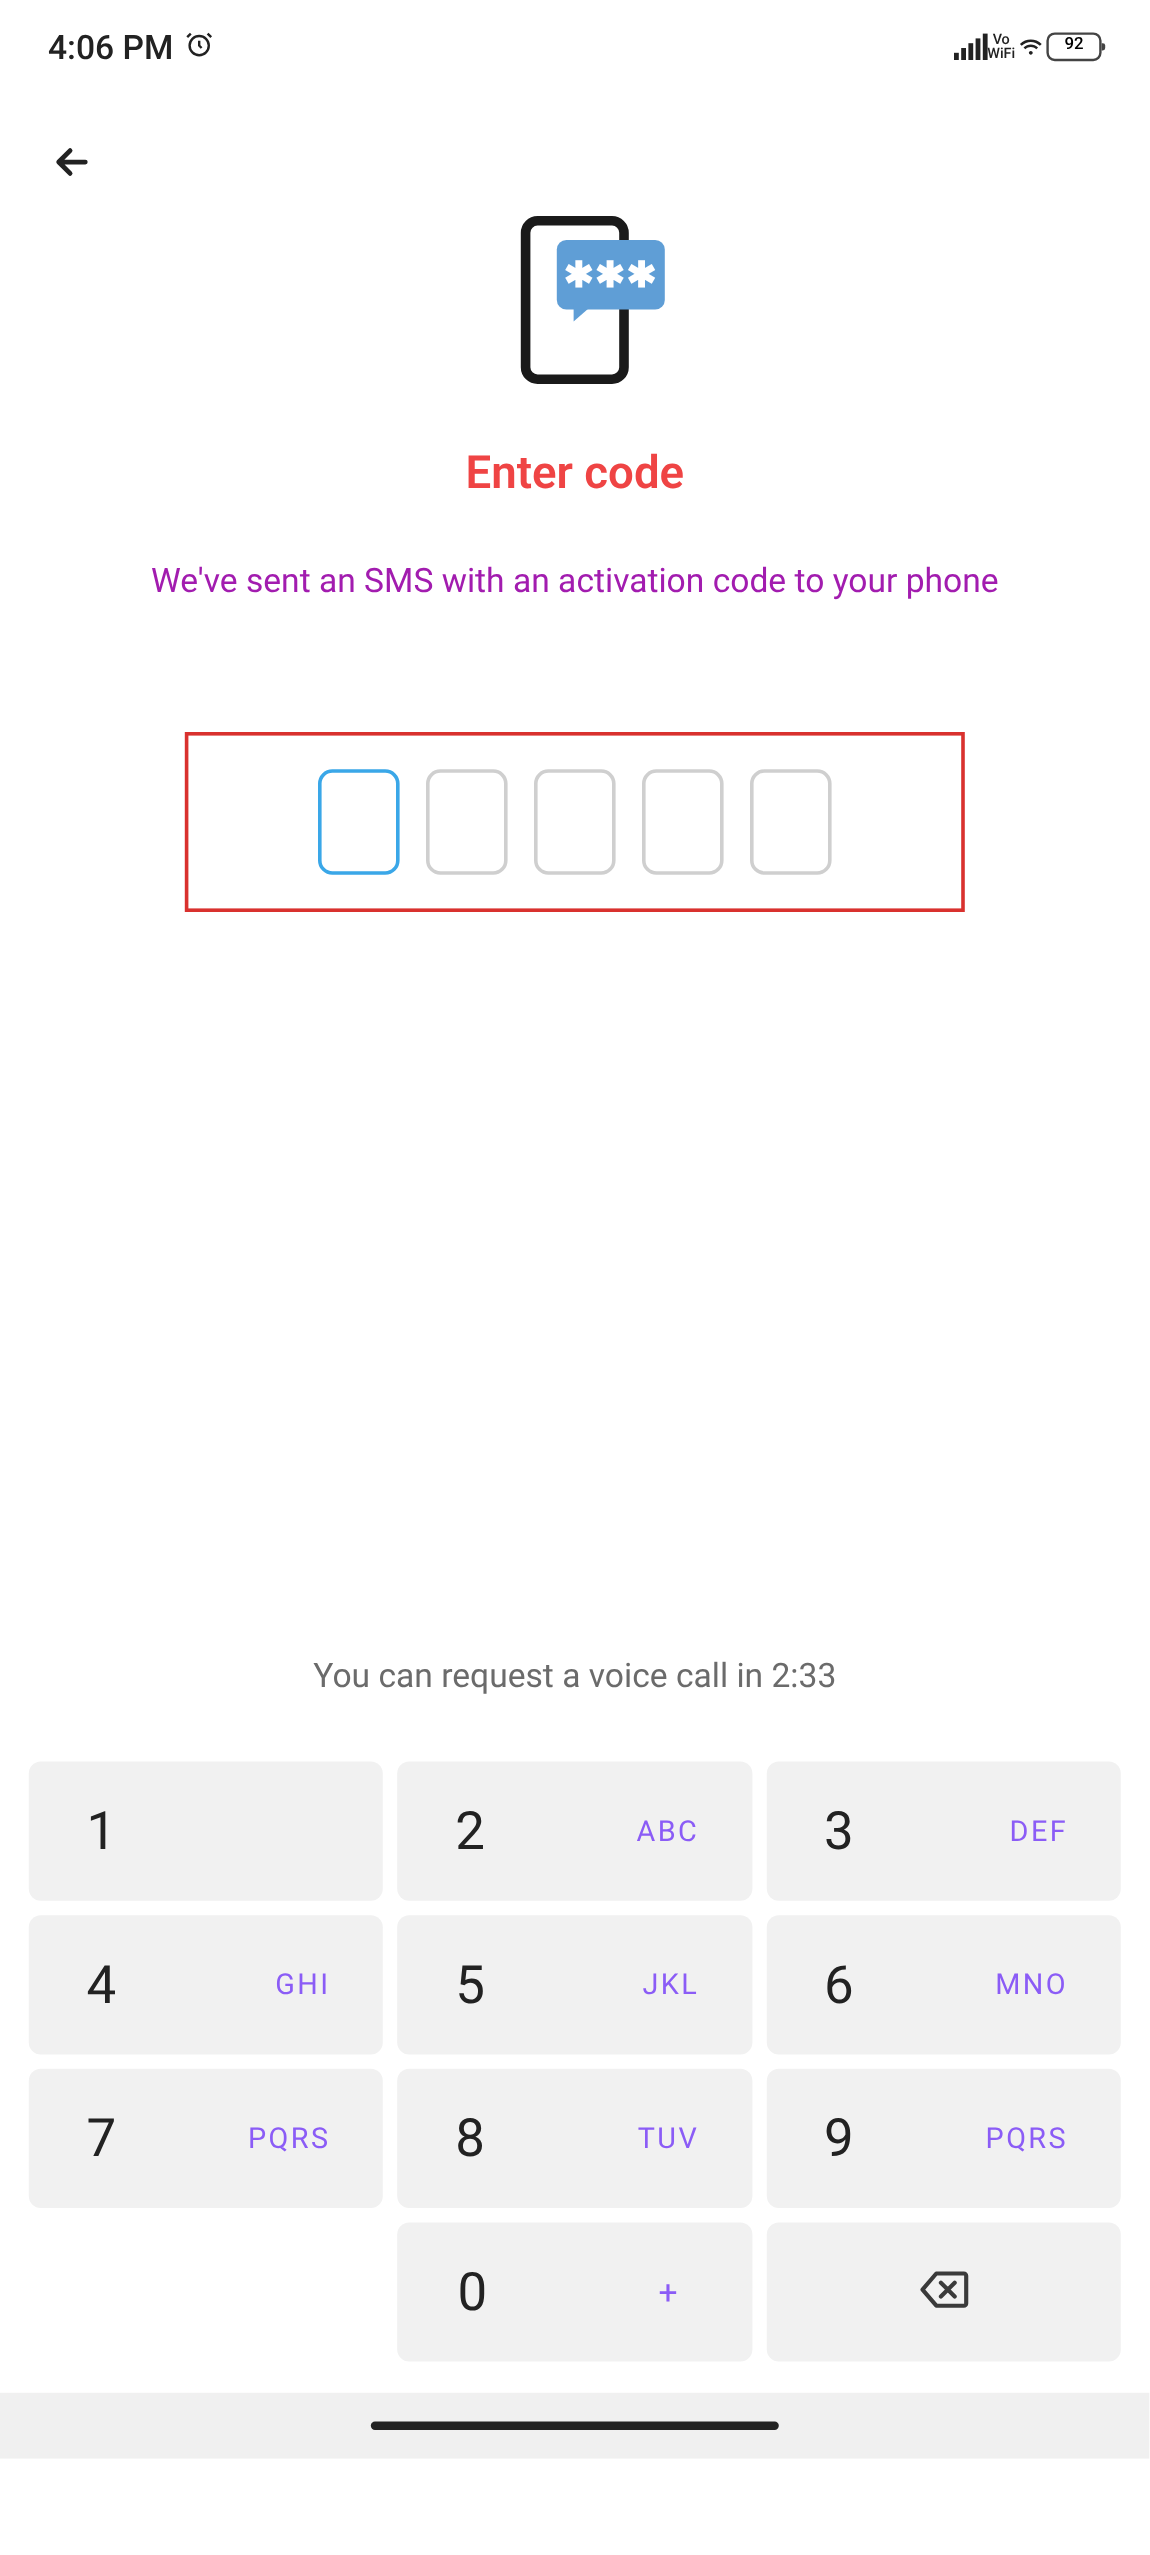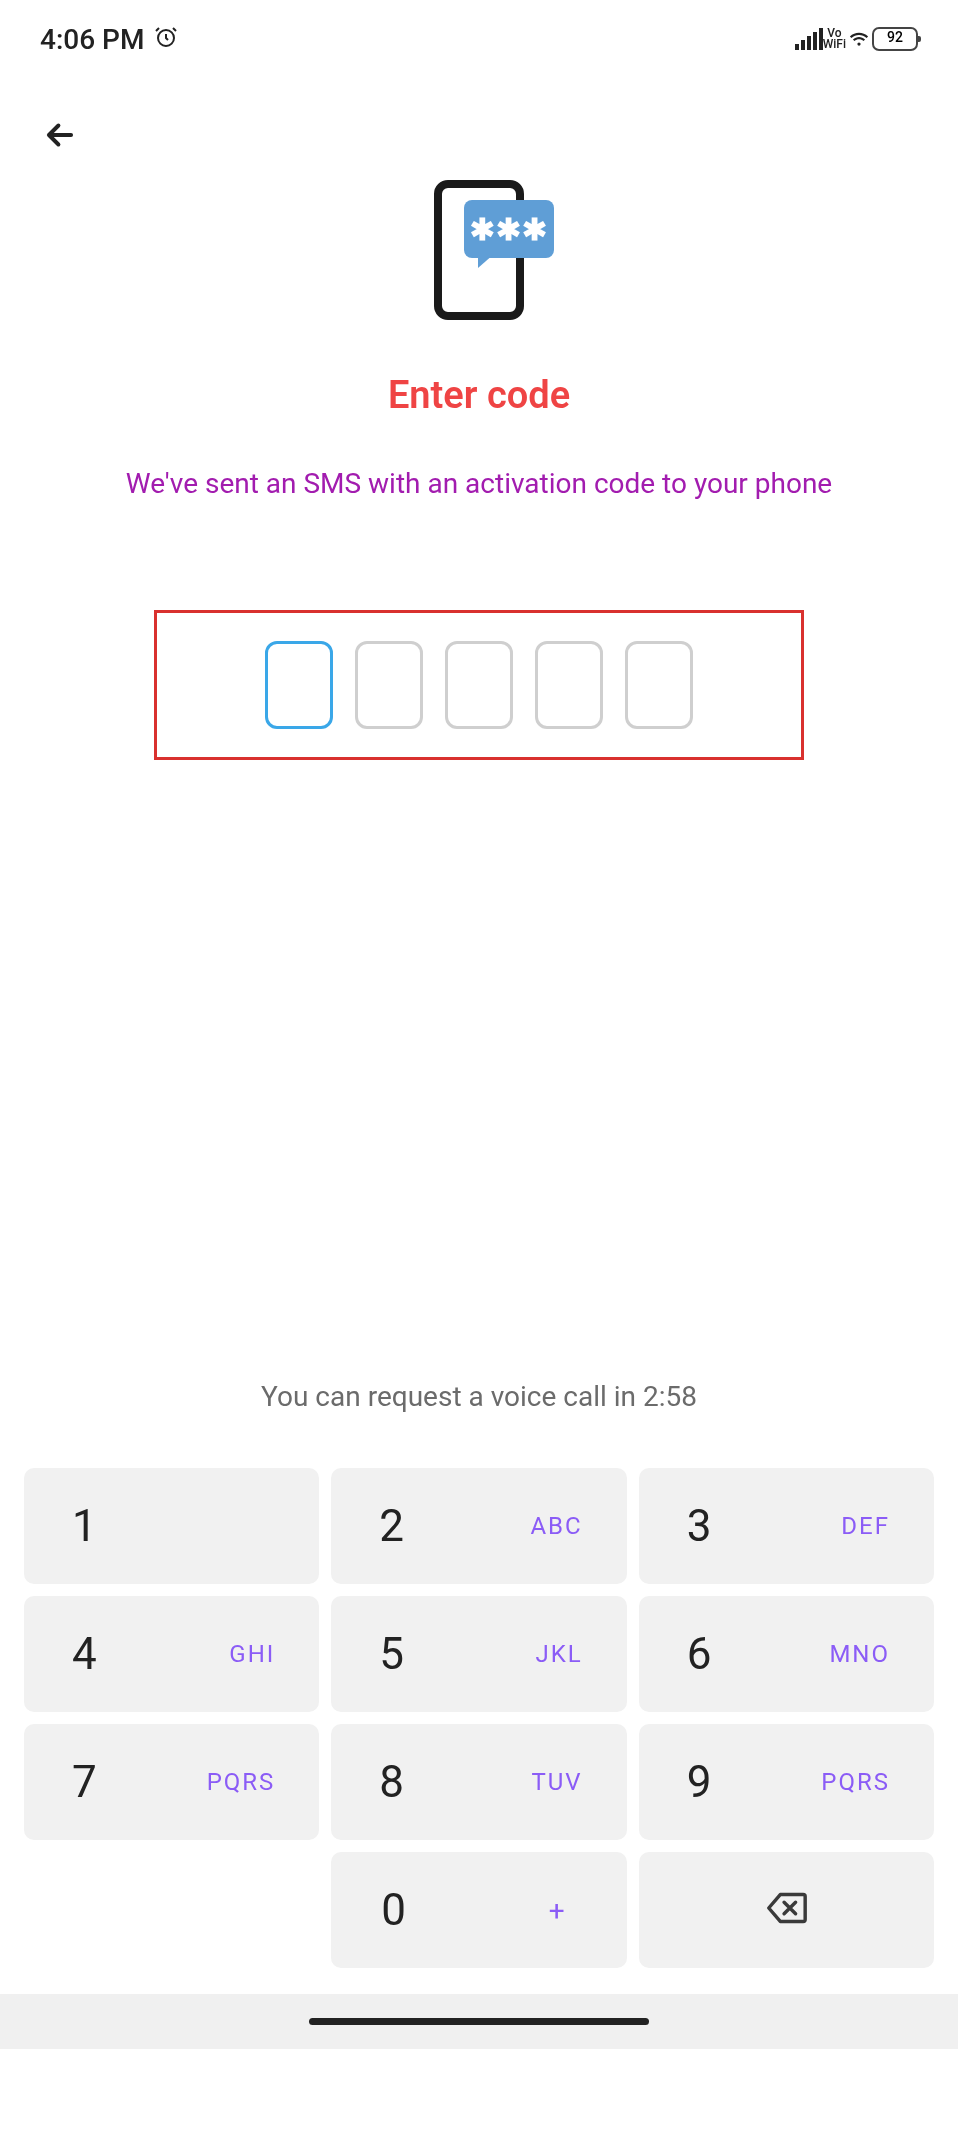--- a/index.html
+++ b/index.html
@@ -284,21 +284,21 @@
 </div>
 
 <div class="otp-highlight">
   <div class="otp-box active"></div>
   <div class="otp-box"></div>
   <div class="otp-box"></div>
   <div class="otp-box"></div>
   <div class="otp-box"></div>
 </div>
 
-<div class="voice-hint">You can request a voice call in 2:58</div>
+<div class="voice-hint">You can request a voice call in 2:33</div>
 
 <div class="keypad">
   <div class="key">
     <span class="num">1</span>
     <span class="letters"></span>
   </div>
   <div class="key">
     <span class="num">2</span>
     <span class="letters">ABC</span>
   </div>

